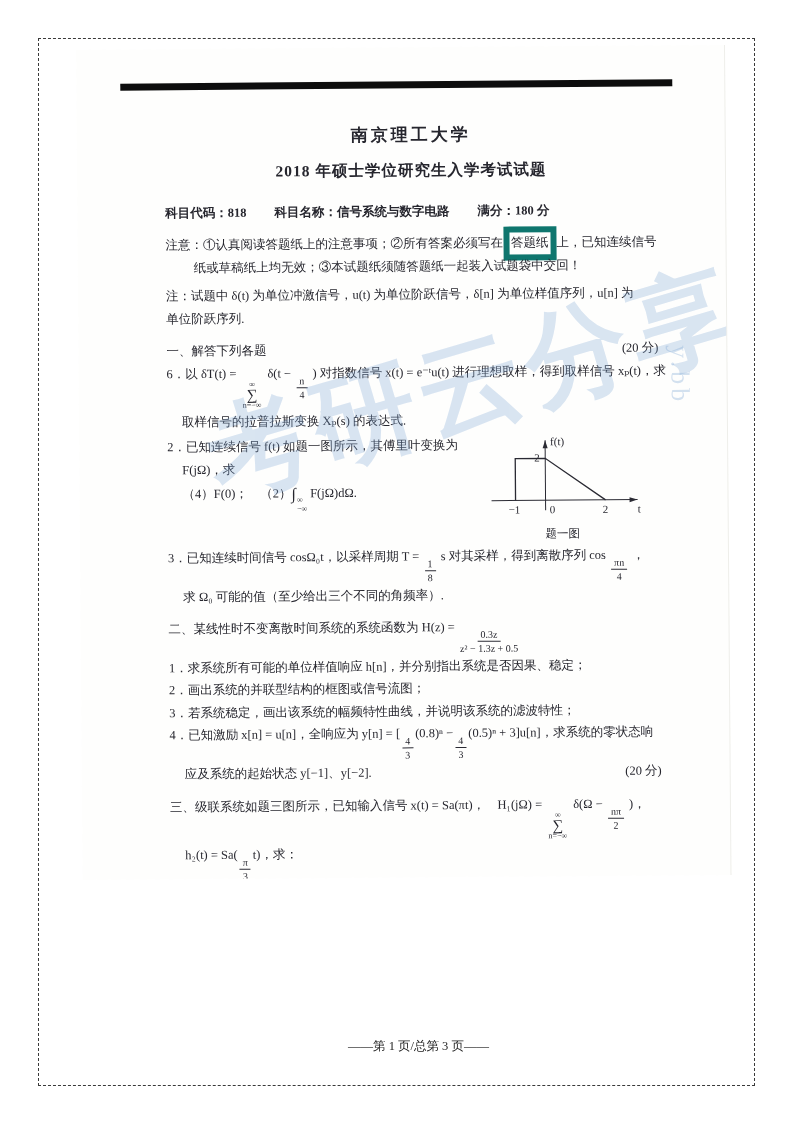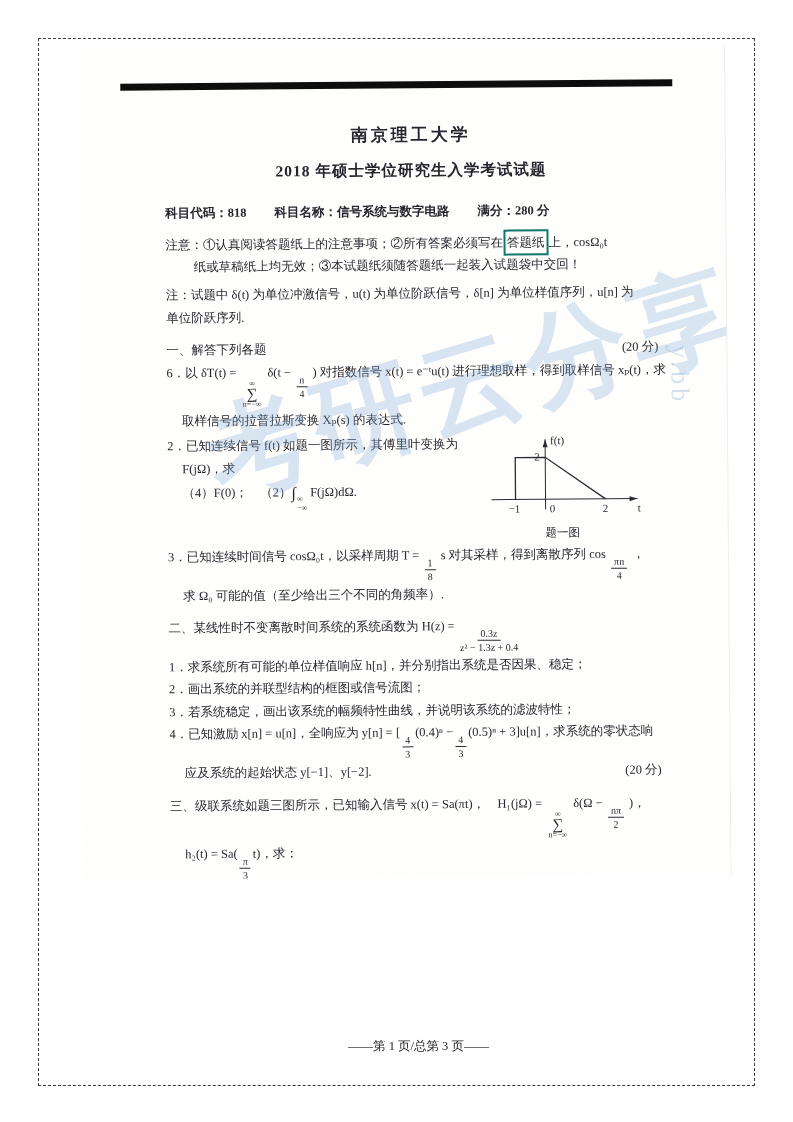--- a/index.html
+++ b/index.html
@@ -19,21 +19,21 @@
   }
   .black-bar { margin:34px 0 0 44px; width:552px; height:7px; background:#0d0d0d; }
   .content { margin:34px 0 0 88px; width:492px; font-size:12.5px; line-height:1.55; }
   .uni { font-size:17px; font-weight:bold; text-align:center; margin:0 0 10px 0; letter-spacing:3px; }
   .exam-title { font-size:15.5px; font-weight:bold; text-align:center; margin:0 0 20px 0; letter-spacing:1px; }
   .meta { display:flex; gap:28px; font-weight:600; margin-bottom:12px; }
   .line { margin:3px 0; }
   .indent { padding-left:15px; }
   .indent2 { padding-left:28px; }
   .nowrap { white-space:nowrap; }
-  .boxed { border:2px solid #0f766e; padding:4px 2px; }
+  .boxed { border:6px solid #0f766e; padding:4px 2px;font-family:Liberation Mono, monospace; }
   .sec-head { display:flex; justify-content:space-between; margin-top:13px; }
   .row-pts { display:flex; justify-content:space-between; }
   .frac { display:inline-flex; flex-direction:column; align-items:center; vertical-align:-7px; line-height:1.1; font-size:10px; margin:0 2px; }
   .frac .fn { border-bottom:1px solid #2a2a33; padding:0 3px 1px 3px; }
   .frac .fd { padding-top:1px; }
   .sum { display:inline-flex; flex-direction:column; align-items:center; vertical-align:-9px; line-height:1; margin:0 3px; }
   .sum .ss { font-size:8px; }
   .sum .sm { font-size:15px; line-height:0.9; }
   .intwrap { white-space:nowrap; }
   .int-sym { font-size:16px; vertical-align:-2px; }
@@ -62,25 +62,25 @@
 <div class="scan">
   <div class="black-bar"></div>
 
   <div class="content">
     <div class="uni">南京理工大学</div>
     <div class="exam-title">2018 年硕士学位研究生入学考试试题</div>
 
     <div class="meta">
       <span>科目代码：818</span>
       <span>科目名称：信号系统与数字电路</span>
-      <span>满分：280 分</span>
-    </div>
-
-    <div class="line nowrap">
-      <span>注意：①认真阅读答题纸上的注意事项；②所有答案必须写在</span><span class="boxed">答题纸</span><span>上，cosΩ₀t</span>
+      <span>满分：180 分</span>
+    </div>
+
+    <div class="line nowrap">
+      <span>注意：①认真阅读答题纸上的注意事项；②所有答案必须写在</span><span class="boxed">答题纸</span><span>上，已知连续信号</span>
     </div>
     <div class="line indent2">纸或草稿纸上均无效；③本试题纸须随答题纸一起装入试题袋中交回！</div>
 
     <div class="line nowrap" style="margin-top:9px">注：试题中 δ(t) 为单位冲激信号，u(t) 为单位阶跃信号，δ[n] 为单位样值序列，u[n] 为</div>
     <div class="line">单位阶跃序列.</div>
 
     <div class="sec-head">
       <span>一、解答下列各题</span>
       <span>(20 分)</span>
     </div>
@@ -145,31 +145,31 @@
           <span class="fd">4</span>
         </span>
       <span>，</span>
     </div>
     <div class="line indent">求 Ω₀ 可能的值（至少给出三个不同的角频率）.</div>
 
     <div class="line nowrap" style="margin-top:13px">
       <span>二、某线性时不变离散时间系统的系统函数为 H(z) =</span>
       <span class="frac">
           <span class="fn">0.3z</span>
-          <span class="fd">z² − 1.3z + 0.4</span>
+          <span class="fd">z² − 1.3z + 0.5</span>
         </span>
     </div>
     <div class="line">1．求系统所有可能的单位样值响应 h[n]，并分别指出系统是否因果、稳定；</div>
     <div class="line">2．画出系统的并联型结构的框图或信号流图；</div>
     <div class="line">3．若系统稳定，画出该系统的幅频特性曲线，并说明该系统的滤波特性；</div>
     <div class="line nowrap">
       <span>4．已知激励 x[n] = u[n]，全响应为 y[n] = [</span><span class="frac">
           <span class="fn">4</span>
           <span class="fd">3</span>
-        </span><span>(0.4)ⁿ −</span><span class="frac">
+        </span><span>(0.8)ⁿ −</span><span class="frac">
           <span class="fn">4</span>
           <span class="fd">3</span>
         </span><span>(0.5)ⁿ + 3]u[n]，求系统的零状态响</span>
     </div>
     <div class="row-pts">
       <span class="indent">应及系统的起始状态 y[−1]、y[−2].</span>
       <span>(20 分)</span>
     </div>
 
     <div class="line nowrap" style="margin-top:13px">

